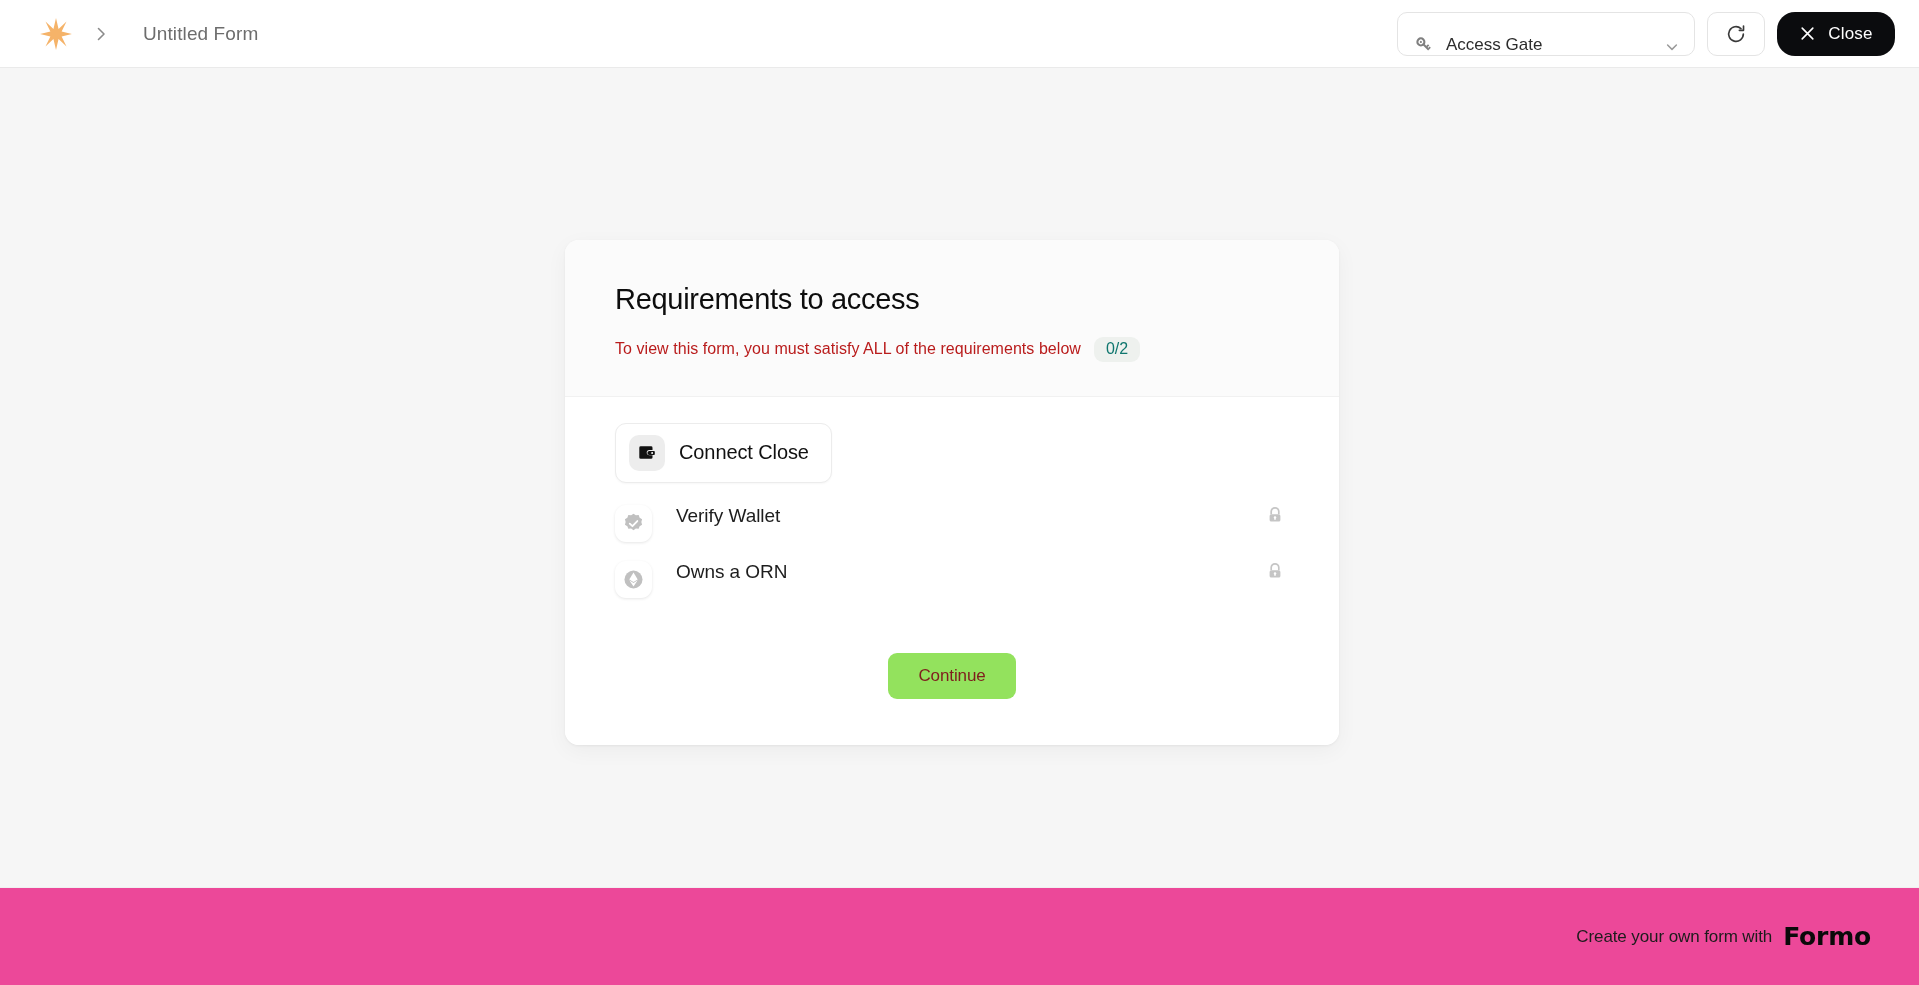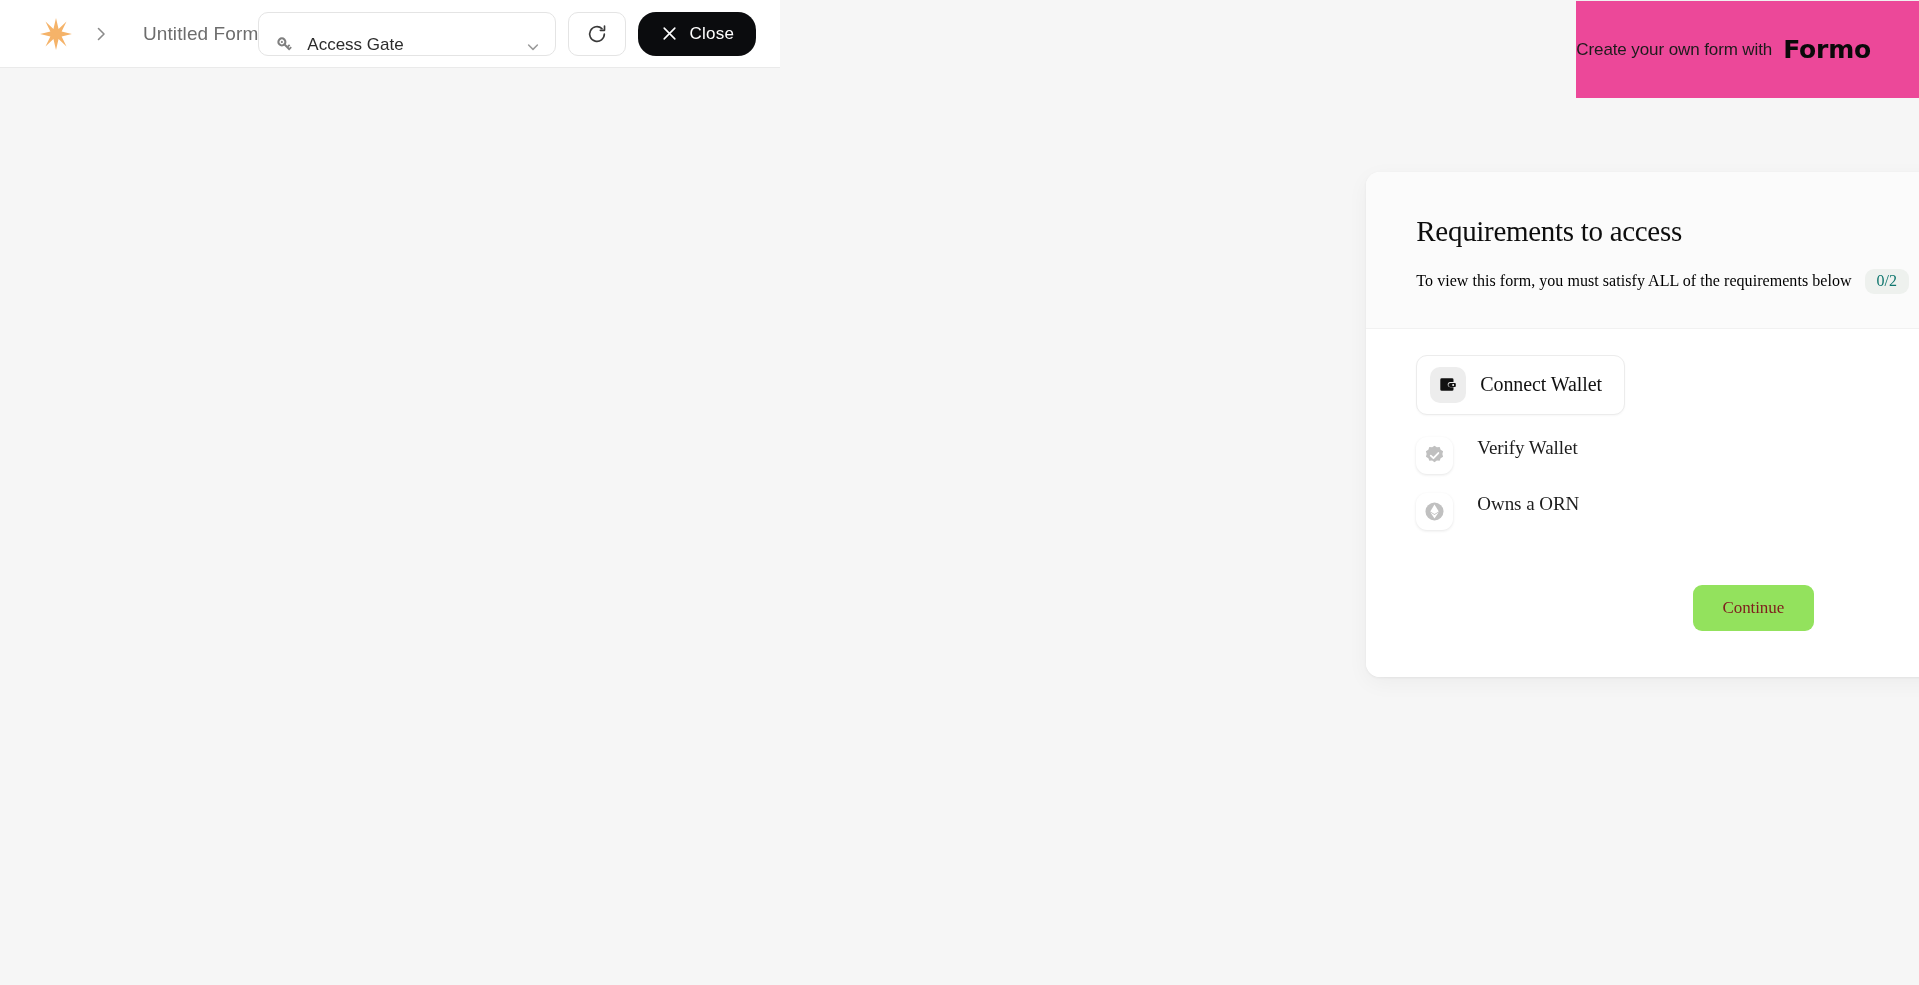--- a/index.html
+++ b/index.html
@@ -14,20 +14,21 @@
     font-family: "Liberation Sans", sans-serif;
     background: #f7f7f7;
     color: #111;
     -webkit-font-smoothing: antialiased;
   }
 
   .app {
     width: 1919px;
     height: 985px;
     display: flex;
+    flex-direction: column;
     position: relative;
     background: #f6f6f6;
   }
 
   
   .topbar {
     height: 68px;
     min-height: 68px;
     background: #ffffff;
     border-bottom: 1px solid #eaeaea;
@@ -138,28 +139,27 @@
   .stage {
     flex: 1;
     position: relative;
     background: #f6f6f6;
     display: flex;
     justify-content: center;
   }
 
   .card {
     position: absolute;
-    left: 586px;
+    left: 565px;
     top: 172px;
     width: 774px;
     background: #ffffff;
     border-radius: 14px;
     box-shadow: 0 1px 3px rgba(0,0,0,0.055), 0 6px 22px rgba(0,0,0,0.045);
     overflow: hidden;
-    font-family: Liberation Serif, serif;
   }
 
   .card-head {
     background: #fbfbfb;
     padding: 44px 50px 34px 50px;
     border-bottom: 1px solid #f1f1f1;
   }
 
   .card-title {
     font-size: 29px;
@@ -171,21 +171,21 @@
 
   .card-sub-row {
     display: flex;
     align-items: center;
     gap: 13px;
     margin-top: 21px;
   }
 
   .card-sub {
     font-size: 16px;
-    color: #000000;
+    color: #b91c1c;
     letter-spacing: 0.05px;
   }
 
   .count-badge {
     background: #eef1ee;
     color: #0f766e;
     font-size: 16px;
     border-radius: 9px;
     padding: 4px 12px 5px 12px;
     line-height: 1;
@@ -388,21 +388,21 @@
       <div class="card-body">
 
         <div class="connect-btn">
           <span class="wallet-chip">
             <svg width="22" height="22" viewBox="0 0 24 24" aria-hidden="true">
               <path d="M5.2 4.6 h11.2 a1.6 1.6 0 0 1 1.6 1.6 v2.4 h-3.4 a2.9 2.9 0 0 0 0 5.8 h3.4 v2.4 a1.6 1.6 0 0 1 -1.6 1.6 h-11.2 a1.6 1.6 0 0 1 -1.6 -1.6 v-10.6 a1.6 1.6 0 0 1 1.6 -1.6 z" fill="#111111"></path>
               <path d="M14.6 9.8 h5.0 a0.9 0.9 0 0 1 0.9 0.9 v2.6 a0.9 0.9 0 0 1 -0.9 0.9 h-5.0 a2.1 2.1 0 0 1 0 -4.4 z" fill="#111111"></path>
               <circle cx="17.6" cy="12" r="1.05" fill="#ffffff"></circle>
             </svg>
           </span>
-          <span class="connect-label">Connect Wallet</span>
+          <span class="connect-label">Connect Close</span>
         </div>
 
         <div class="req-list">
 
           <div class="req-row">
             <span class="req-chip">
               <svg width="23" height="23" viewBox="0 0 24 24" aria-hidden="true">
                 <path d="M12 1.7 l2.45 1.75 l2.95 -0.35 l1.0 2.8 l2.55 1.55 l-0.75 2.9 l0.75 2.9 l-2.55 1.55 l-1.0 2.8 l-2.95 -0.35 l-2.45 1.75 l-2.45 -1.75 l-2.95 0.35 l-1.0 -2.8 l-2.55 -1.55 l0.75 -2.9 l-0.75 -2.9 l2.55 -1.55 l1.0 -2.8 l2.95 0.35 z" fill="#c0c0c0"></path>
                 <path d="M8.1 12.1 L10.9 14.8 L16.0 9.4" fill="none" stroke="#ffffff" stroke-width="1.9" stroke-linecap="round" stroke-linejoin="round"></path>
               </svg>

